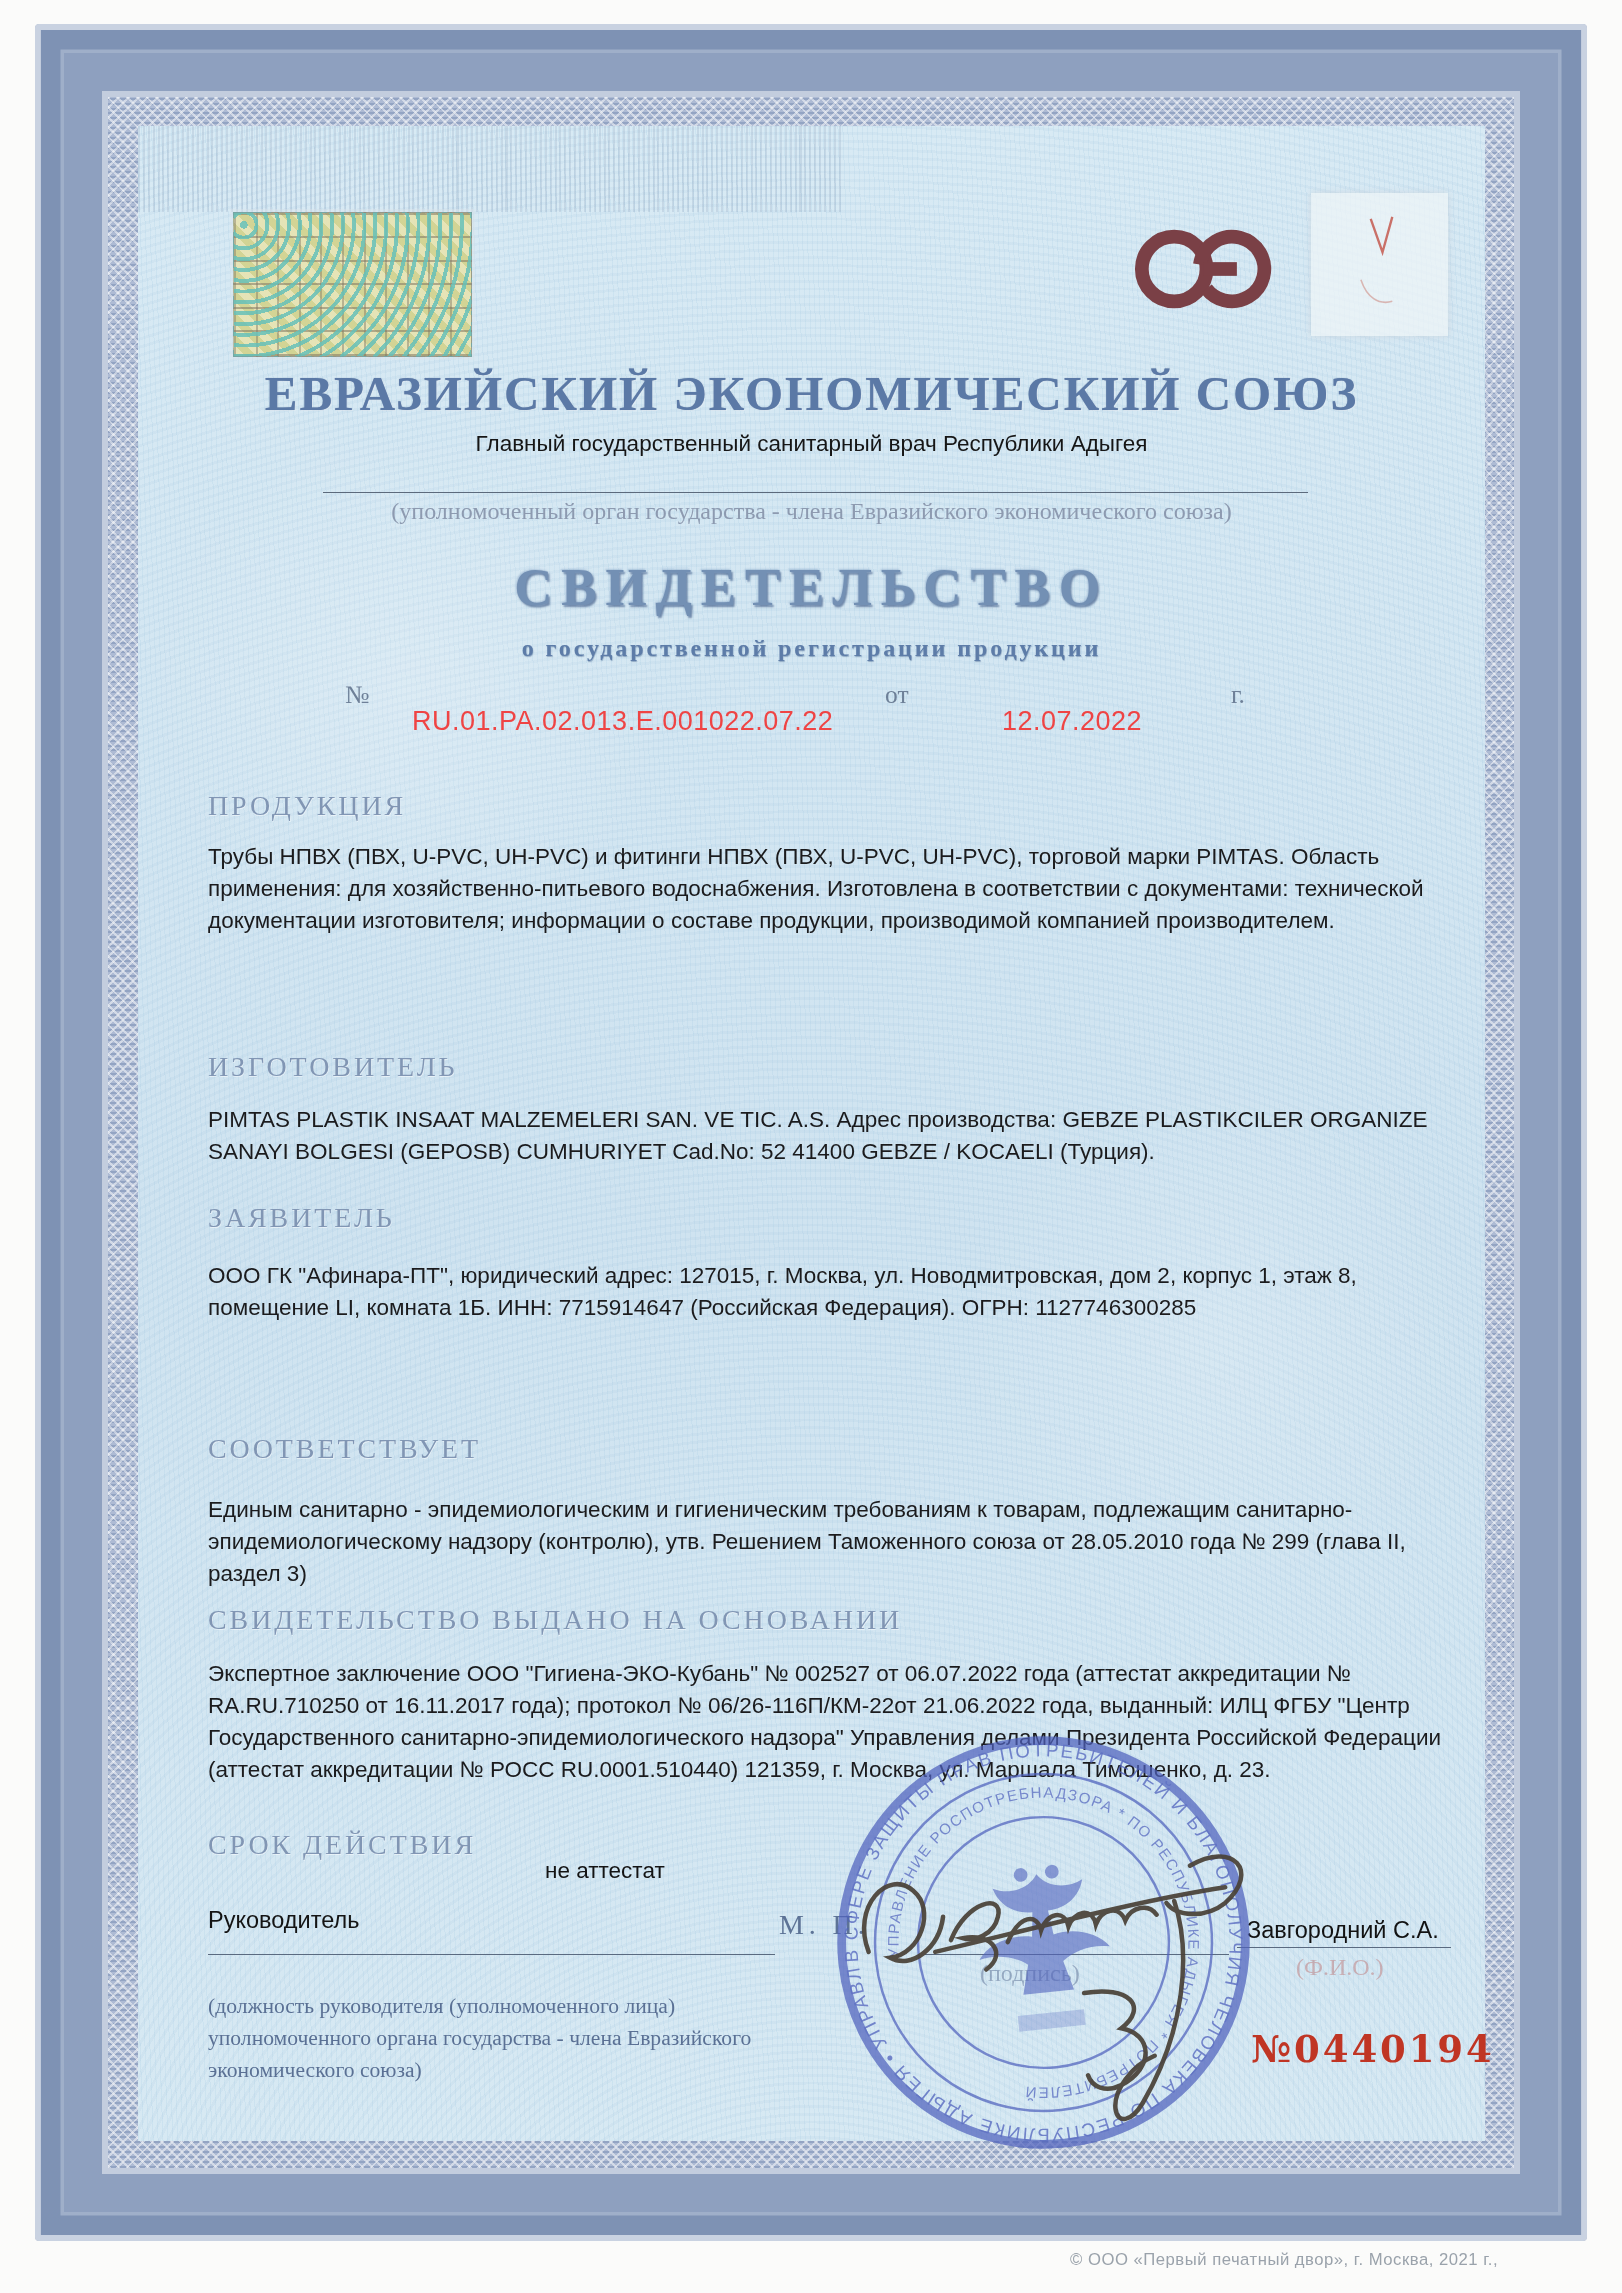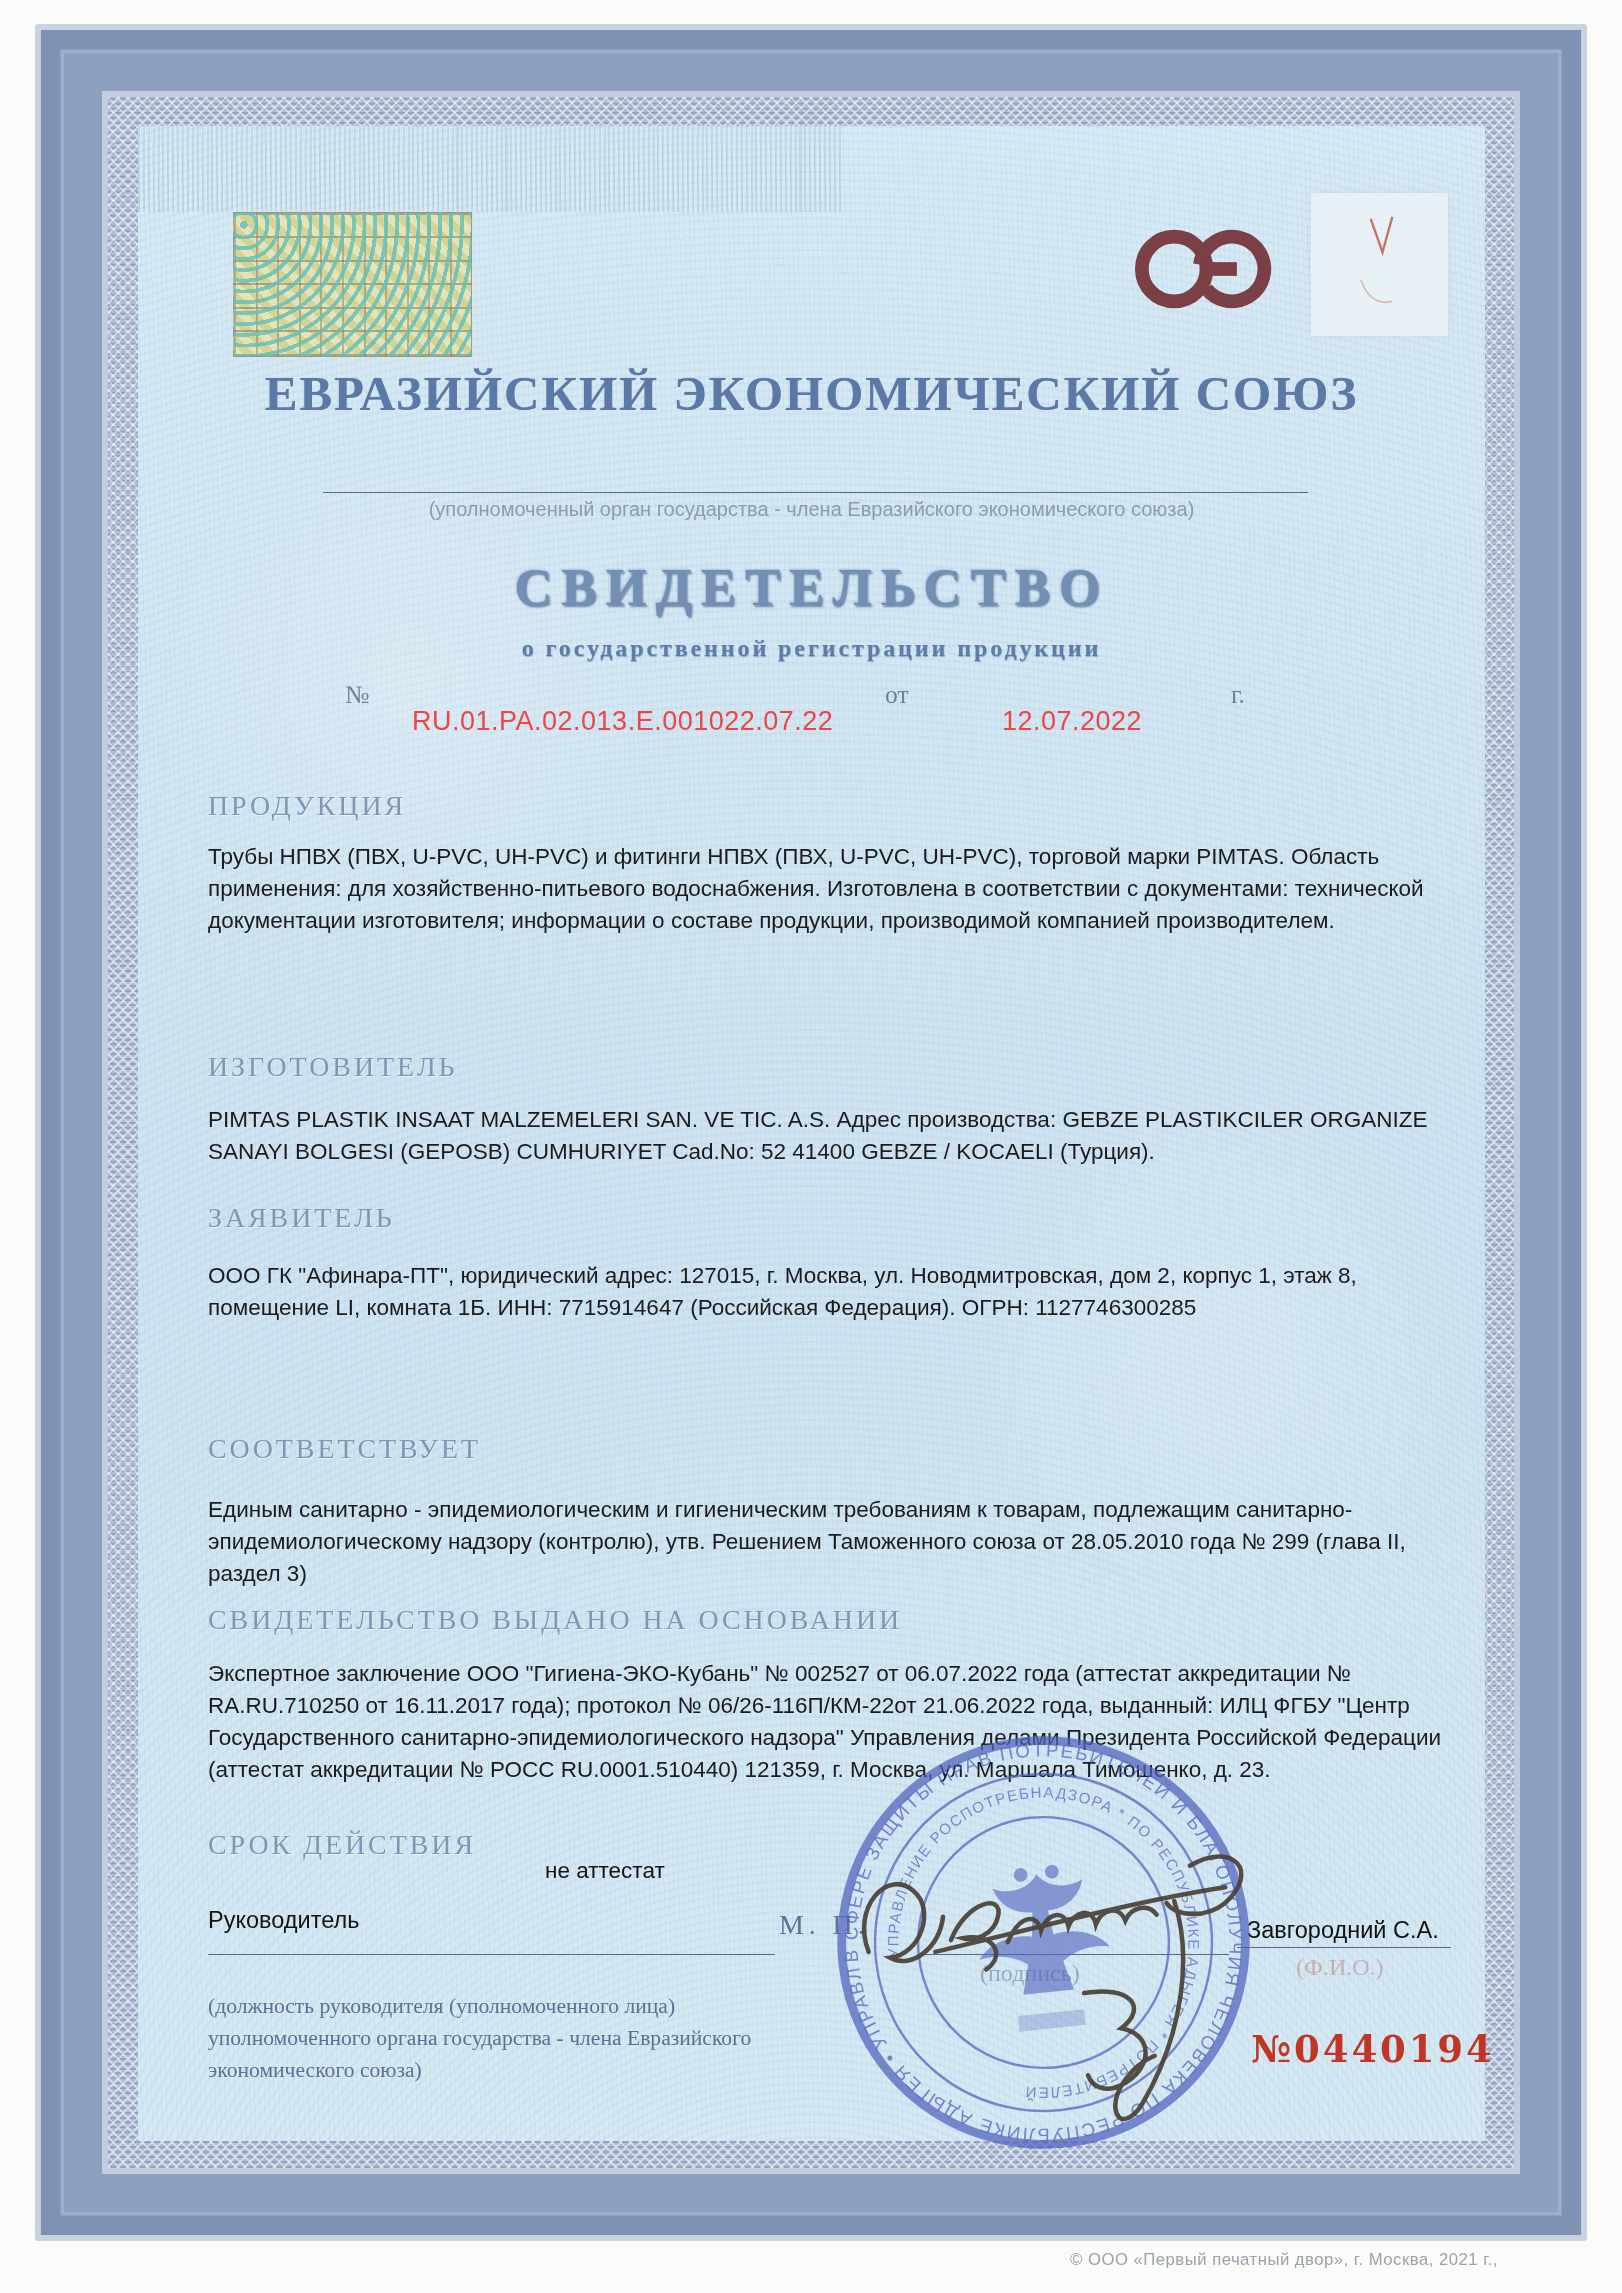--- a/index.html
+++ b/index.html
@@ -63,21 +63,21 @@
     font-family:"Liberation Serif",serif;font-weight:bold;font-size:49px;letter-spacing:2px;
     color:#5b79a6;text-shadow:0 0 1px rgba(70,95,140,.6), 1px 1px 0 rgba(255,255,255,.35);
   }
   .auth{
     position:absolute;left:148px;top:429px;width:1327px;text-align:center;
     font-size:22.5px;line-height:30px;color:#161616;
   }
   .head-divider{position:absolute;left:323px;top:492px;width:985px;height:1px;background:#5c6a7c;}
   .auth-note{
     position:absolute;left:148px;top:498px;width:1327px;text-align:center;
-    font-family:Liberation Sans, sans-serif;font-size:20px;color:#8d9ab0;
+    font-family:Liberation Serif, serif;font-size:24px;color:#8d9ab0;
   }
   .doc-title{
     position:absolute;left:148px;top:557px;width:1327px;text-align:center;
     font-family:"Liberation Serif",serif;font-weight:bold;font-size:53px;letter-spacing:8.8px;
     color:#7390b4;
     text-shadow:1.5px 1.5px 2px rgba(77,104,145,.75), -1px -1px 2px rgba(130,160,195,.5);
   }
   .doc-subtitle{
     position:absolute;left:148px;top:635px;width:1327px;text-align:center;
     font-family:"Liberation Serif",serif;font-weight:bold;font-size:24px;letter-spacing:2.9px;
@@ -139,20 +139,21 @@
 </svg>
 
 <div class="scan-rect"></div>
 <svg style="position:absolute;left:1353px;top:211px" width="59" height="108" viewBox="0 0 60 110">
   <path d="M18,8 L30,42 L40,6" fill="none" stroke="#c25045" stroke-width="2.4" opacity=".8"></path>
   <path d="M8,70 C14,88 26,96 40,92" fill="none" stroke="#cf8d86" stroke-width="1.6" opacity=".6"></path>
 </svg>
 
 <div class="union-title">ЕВРАЗИЙСКИЙ ЭКОНОМИЧЕСКИЙ СОЮЗ</div>
 <div class="auth">
+  <div>Главный государственный санитарный врач Республики Адыгея</div>
 </div>
 <div class="head-divider"></div>
 <div class="auth-note">(уполномоченный орган государства - члена Евразийского экономического союза)</div>
 
 <div class="doc-title">СВИДЕТЕЛЬСТВО</div>
 <div class="doc-subtitle">о государственной регистрации продукции</div>
 
 <div class="lbl" style="left:345px;top:680px;">№</div>
 <div class="num-val" style="left:412px;top:706px;">RU.01.PA.02.013.E.001022.07.22</div>
 <div class="lbl" style="left:885px;top:680px;">от</div>

